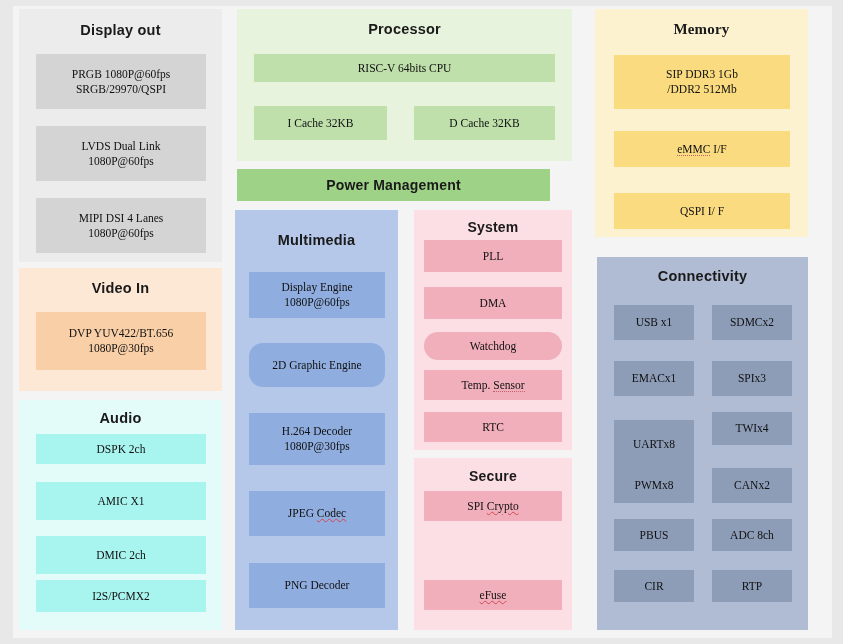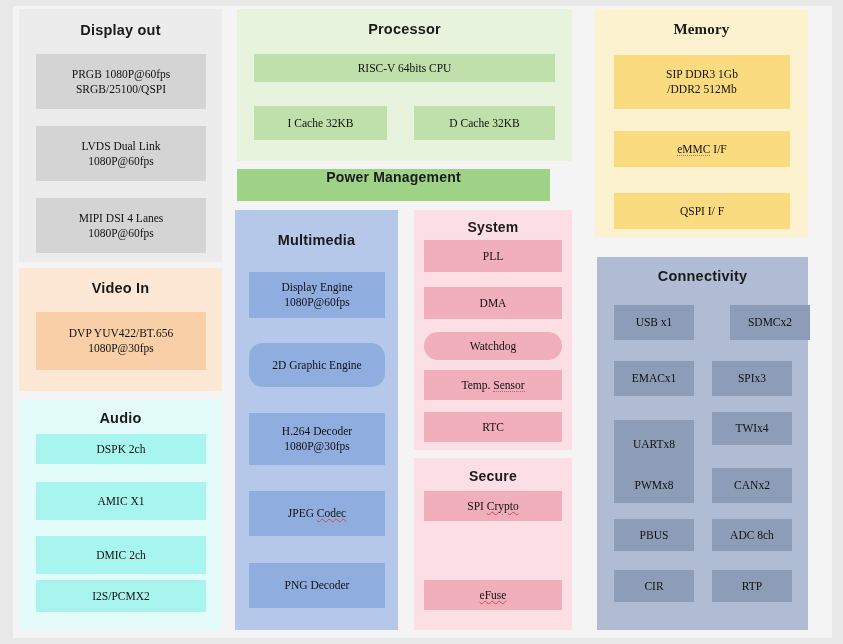--- a/index.html
+++ b/index.html
@@ -78,21 +78,21 @@
   #p-audio .panel-title{font-size:14.5px;margin-top:10px;}
   #p-audio .block{background:#a8f4ef;font-size:11.5px;}
 
   
   #p-proc{left:237px;top:9px;width:335px;height:152px;background:#e7f3dc;}
   #p-proc .panel-title{font-size:14.5px;margin-top:12px;}
   #p-proc .block{background:#bfdfab;font-size:11.5px;}
 
   
   #p-power{left:237px;top:169px;width:313px;height:32px;background:#9ed287;
-           display:flex;justify-content:center;}
+           display:flex;align-items:center;justify-content:center;}
   #p-power .panel-title{font-size:14px;margin:0;}
 
   
   #p-mm{left:235px;top:210px;width:163px;height:420px;background:#b5c8ea;}
   #p-mm .panel-title{font-size:14.5px;margin-top:22px;}
   #p-mm .block{background:#8fadde;font-size:11.5px;}
 
   
   #p-sys{left:414px;top:210px;width:158px;height:240px;background:#fbdfe4;}
   #p-sys .panel-title{font-size:14px;margin-top:9px;}
@@ -116,21 +116,21 @@
 </head>
 <body>
 
 <div id="canvas">
   <div class="board"></div>
 
   <div class="panel" id="p-display">
     <div class="panel-title">Display out</div>
     <div class="block" style="left:17px;top:45px;width:170px;height:55px;">
       <span class="l1">PRGB 1080P@60fps</span>
-      <span class="l2">SRGB/25100/QSPI</span>
+      <span class="l2">SRGB/29970/QSPI</span>
     </div>
     <div class="block" style="left:17px;top:117px;width:170px;height:55px;">
       <span class="l1">LVDS Dual Link</span>
       <span class="l2">1080P@60fps</span>
     </div>
     <div class="block" style="left:17px;top:189px;width:170px;height:55px;">
       <span class="l1">MIPI DSI 4 Lanes</span>
       <span class="l2">1080P@60fps</span>
     </div>
   </div>
@@ -238,21 +238,21 @@
     <div class="block" style="left:19px;top:184px;width:176px;height:36px;">
       <span class="l1">QSPI I/ F</span>
     </div>
   </div>
 
   <div class="panel" id="p-conn">
     <div class="panel-title">Connectivity</div>
     <div class="block" style="left:17px;top:48px;width:80px;height:35px;">
       <span class="l1">USB x1</span>
     </div>
-    <div class="block" style="left:133px;top:48px;width:80px;height:35px;">
+    <div class="block" style="left:115px;top:48px;width:80px;height:35px;">
       <span class="l1">SDMCx2</span>
     </div>
     <div class="block" style="left:17px;top:104px;width:80px;height:35px;">
       <span class="l1">EMACx1</span>
     </div>
     <div class="block" style="left:115px;top:104px;width:80px;height:35px;justify-content:center;">
       <span class="l1">SPIx3</span>
     </div>
     <div class="block" style="left:17px;top:163px;width:80px;height:49px;">
       <span class="l1">UARTx8</span>

